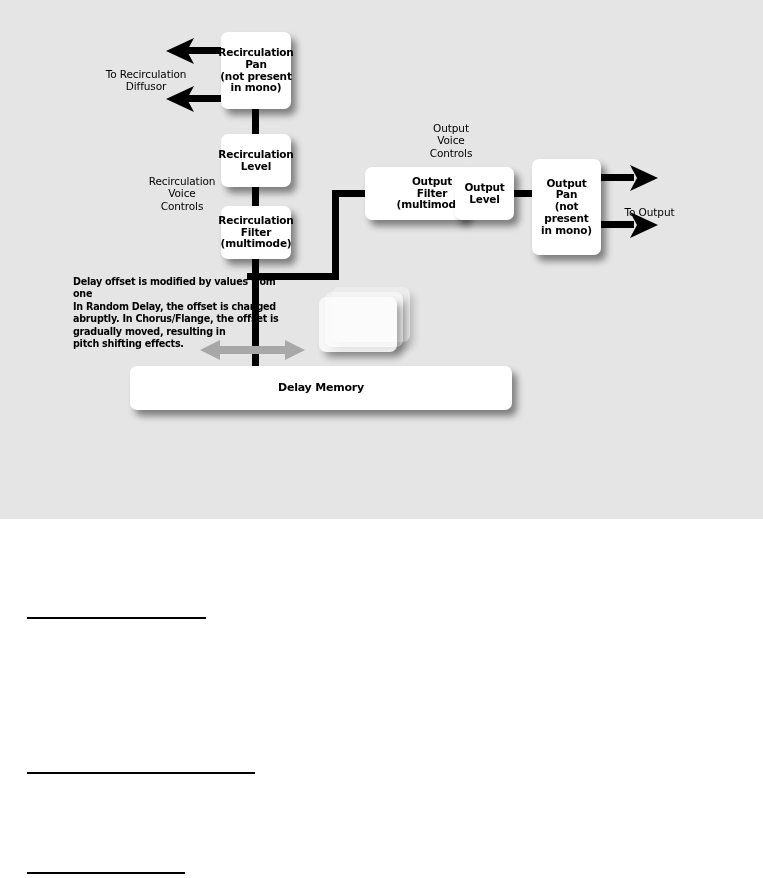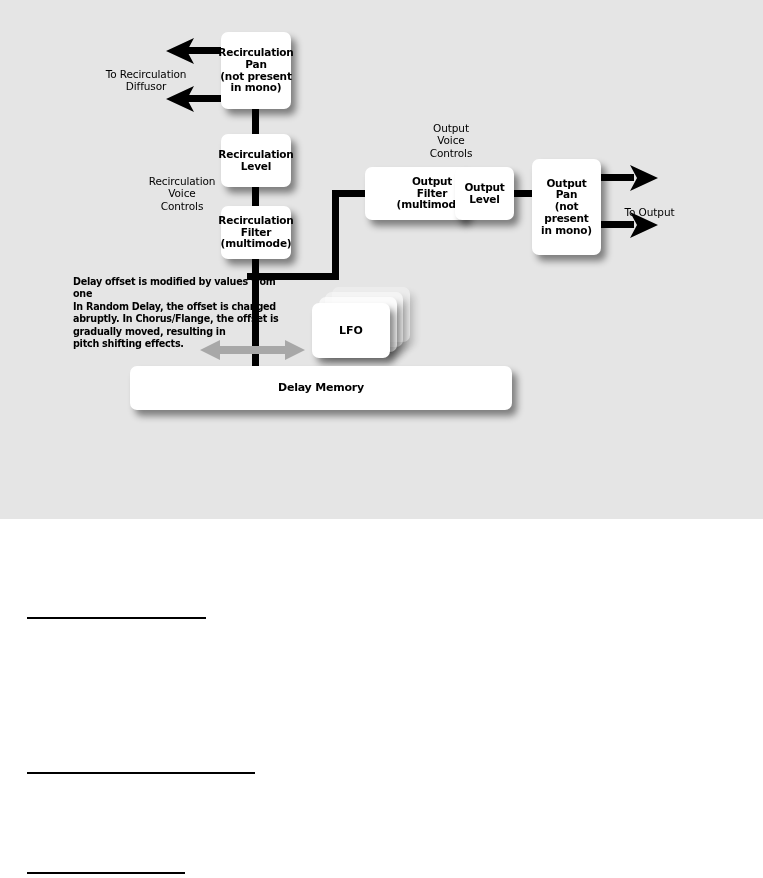--- a/index.html
+++ b/index.html
@@ -139,23 +139,20 @@
       <div>Pan</div>
       <div>(not present</div>
       <div>in mono)</div>
     </div>
   </div>
 
   <div class="lfo-stack">
     <div class="lfo-card c1"></div>
     <div class="lfo-card c2"></div>
     <div class="lfo-card c3"></div>
-    <div class="lfo-card c4">
-      <span>LFO</span>
-    </div>
   </div>
 
   <div class="box" style="left:130px;top:366px;width:382px;height:44px;font-size:11px;">
     <span>Delay Memory</span>
   </div>
 
   <div class="lbl" style="left:81px;top:60px;width:130px;">
     <div>To Recirculation</div>
     <div>Diffusor</div>
   </div>

